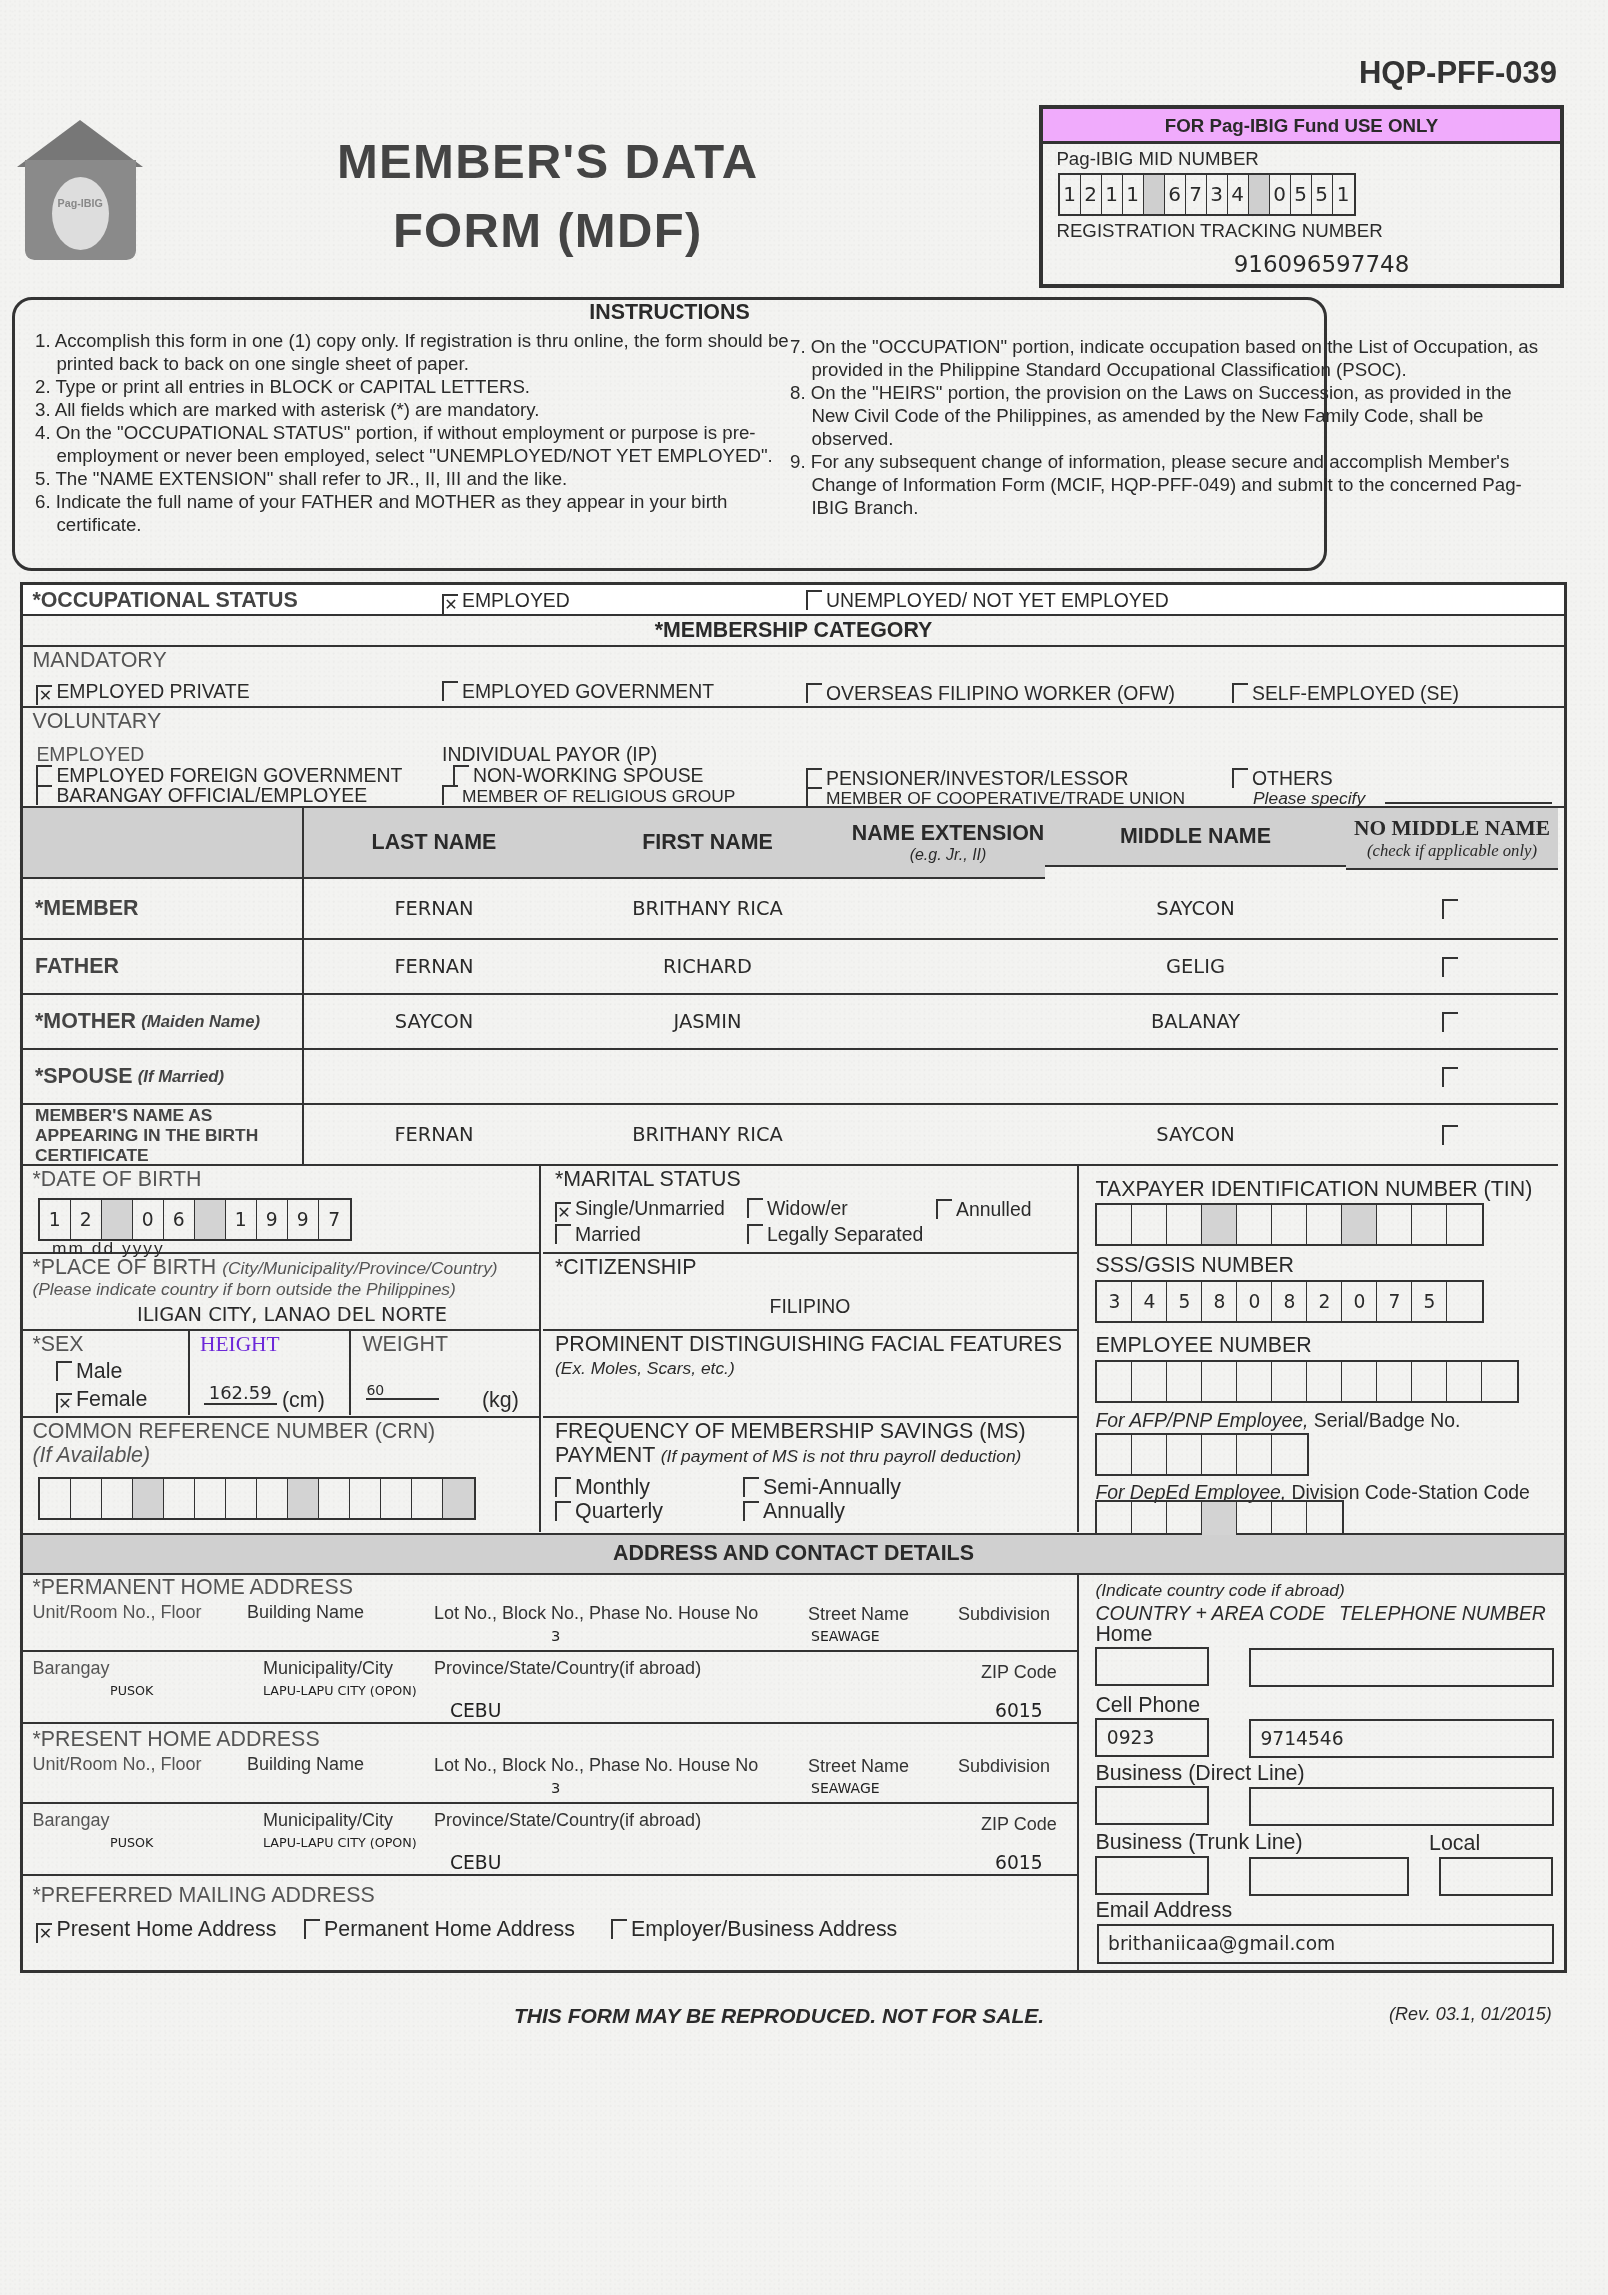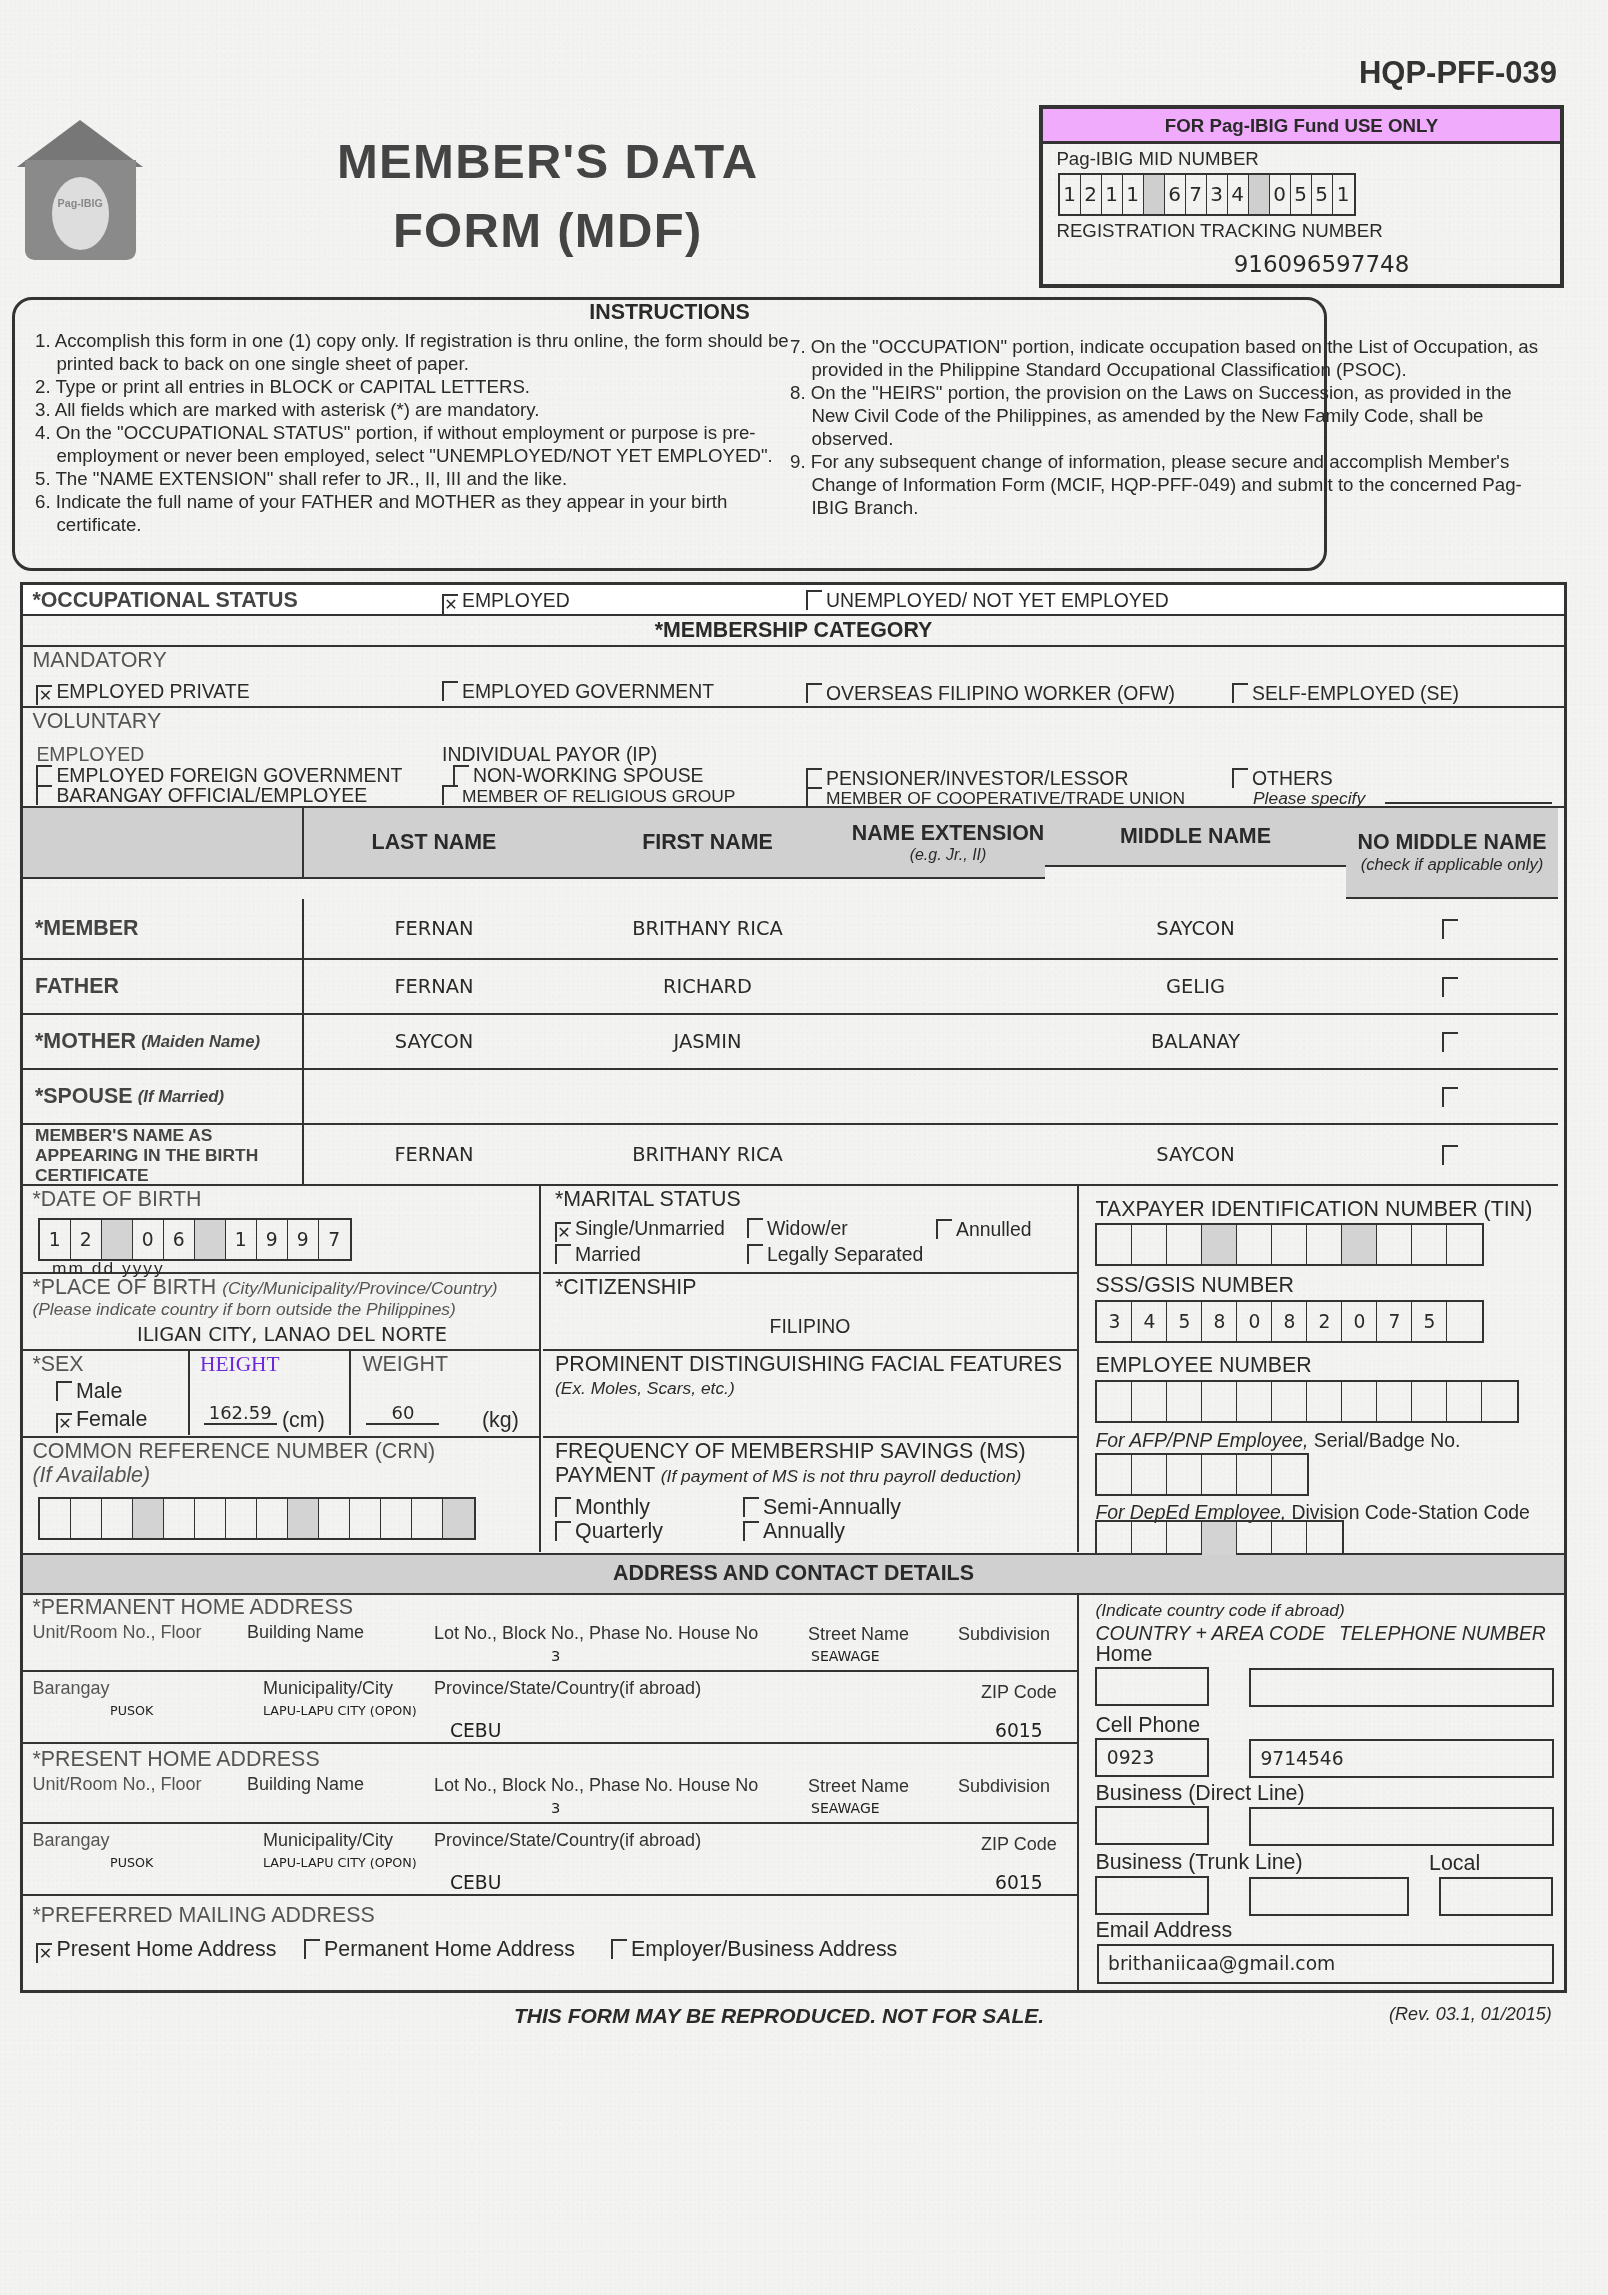--- a/index.html
+++ b/index.html
@@ -149,21 +149,21 @@
 
   <div class="namegrid">
     <div class="rlab shade" style="height:71px;"></div>
     <div class="hdrc" style="height:71px;">LAST NAME</div>
     <div class="hdrc" style="height:71px;">FIRST NAME</div>
     <div class="hdrc" style="height:71px;">
       <span>NAME EXTENSION</span>
       <span class="it" style="font-size:16px; font-weight:normal;">(e.g. Jr., II)</span>
     </div>
     <div class="hdrc" style="height:59px;">MIDDLE NAME</div>
-    <div class="hdrc" style="height:91px;">
+    <div class="hdrc" style="height:62px;font-family:Liberation Serif, serif;">
       <span>NO MIDDLE NAME</span>
       <span class="it" style="font-size:16.7px; font-weight:normal;">(check if applicable only)</span>
     </div>
   </div>
   <div id="name-rows">
       <div class="namegrid">
         <div class="rlab" style="height: 61px;">*MEMBER</div>
         <div style="height: 61px;">FERNAN</div>
         <div style="height: 61px;">BRITHANY RICA</div>
         <div style="height: 61px;"></div>
@@ -244,21 +244,21 @@
           <span class="abs lbl-big" style="left:33px; top:28px;"><span class="cb"></span><span>Male</span></span>
           <span class="abs lbl-big" style="left:33px; top:56px;"><span class="cb">✕</span><span>Female</span></span>
         </div>
         <div class="abs" style="left:170px; top:0; width:158px; height:84px; border-right:2.7px solid #333;">
           <span class="abs lbl-big" style="left:7px; top:1.3px; color:#6d28d9;font-family:Liberation Serif, serif;">HEIGHT</span>
           <span class="abs val" style="left:10.7px; top:51px; width:73px; text-align:center; border-bottom:2px solid #333; font-size:18px;">162.59</span>
           <span class="abs lbl-big" style="left:89px; top:57px;">(cm)</span>
         </div>
         <div class="abs" style="left:330px; top:0; width:188px; height:84px;">
           <span class="abs lbl-big" style="left:9.4px; top:1.3px; color:#555;">WEIGHT</span>
-          <span class="abs val" style="left:13.4px; top:51px; width:73px; text-align:center; border-bottom:2px solid #333; font-size:18px;">60</span>
+          <span class="abs val" style="left:13.4px; top:51px; width:73px; border-bottom:2px solid #333; font-size:14px;">60</span>
           <span class="abs lbl-big" style="left:94px; top:57px;margin-left:35px;">(kg)</span>
         </div>
       </div>
       <div style="position:relative; height:108px;">
         <span class="abs lbl-big" style="left:9.4px; top:1.3px; color:#555;">COMMON REFERENCE NUMBER (CRN)</span>
         <span class="abs lbl-big it" style="left:9.4px; top:25px; color:#555;">(If Available)</span>
         <div class="abs cellbox" id="crn-digits" style="left:14.7px; top:59px;">
             <div class="c" style="width: 31px;"></div>
             <div class="c" style="width: 31px;"></div>
             <div class="c" style="width: 31px;"></div>

